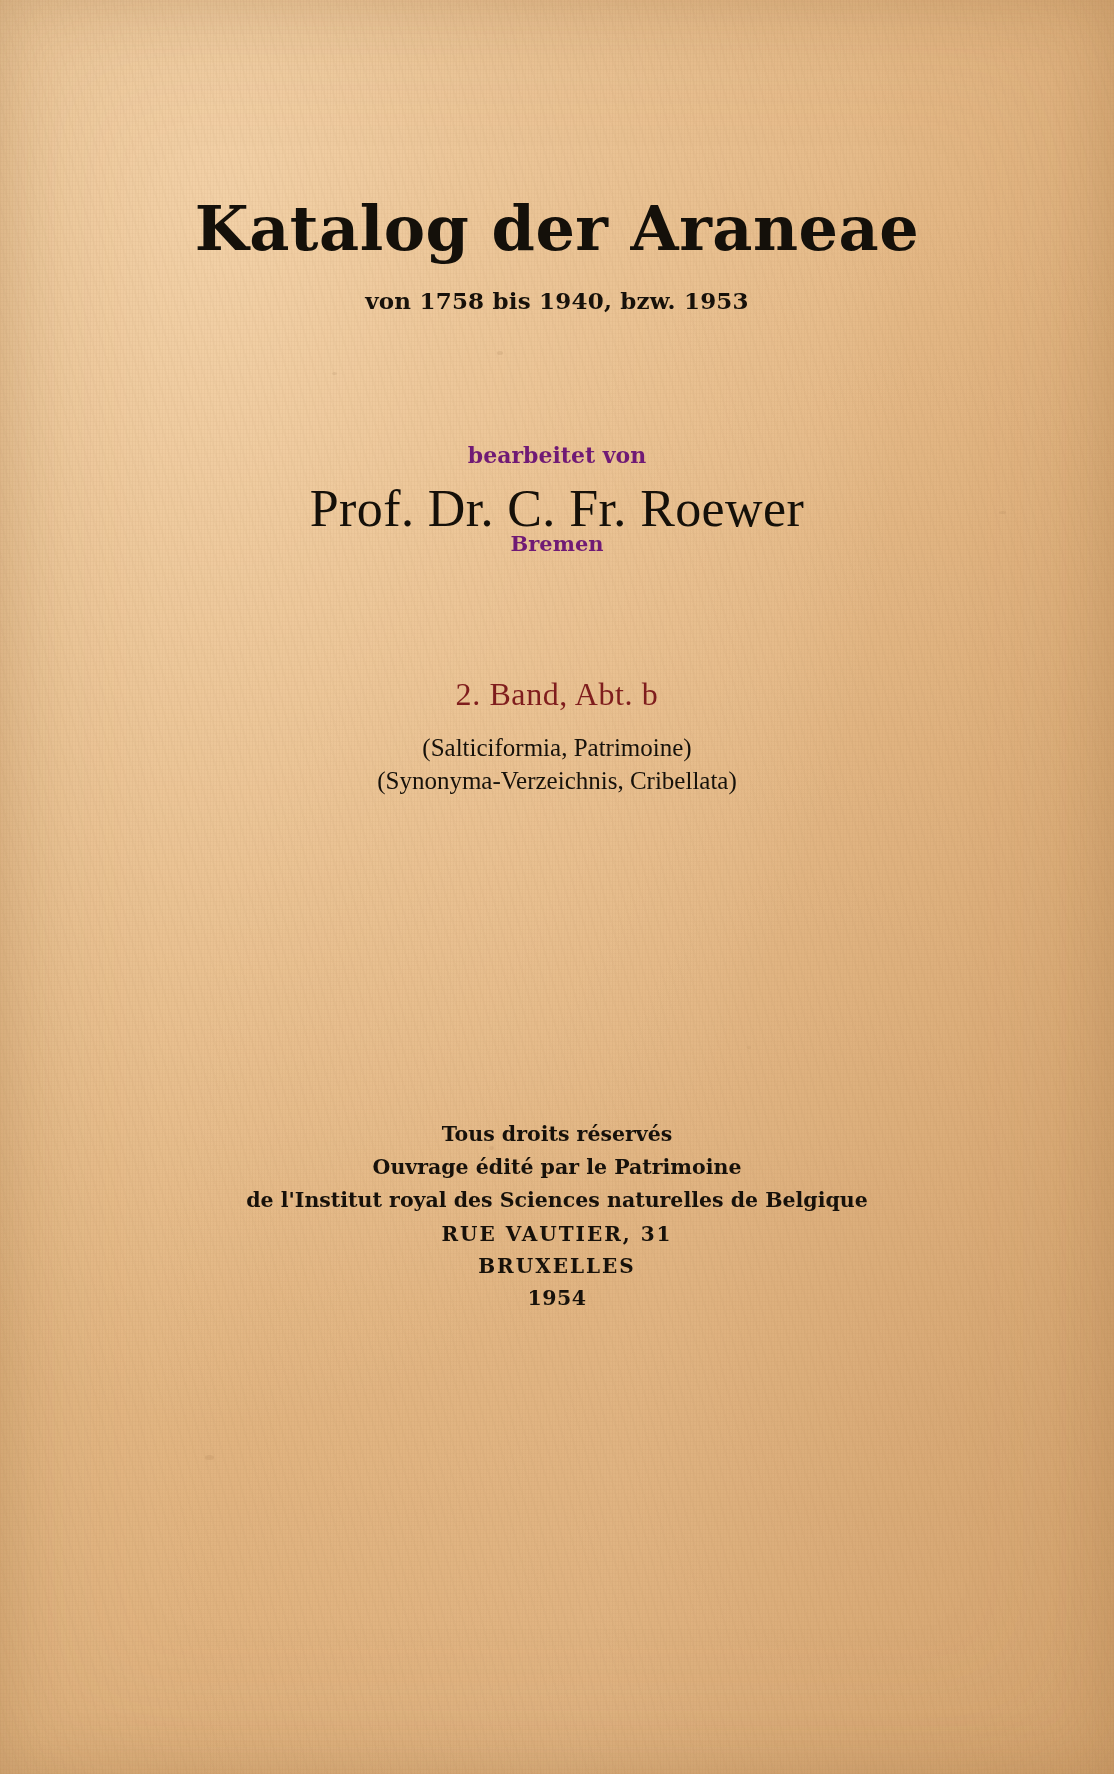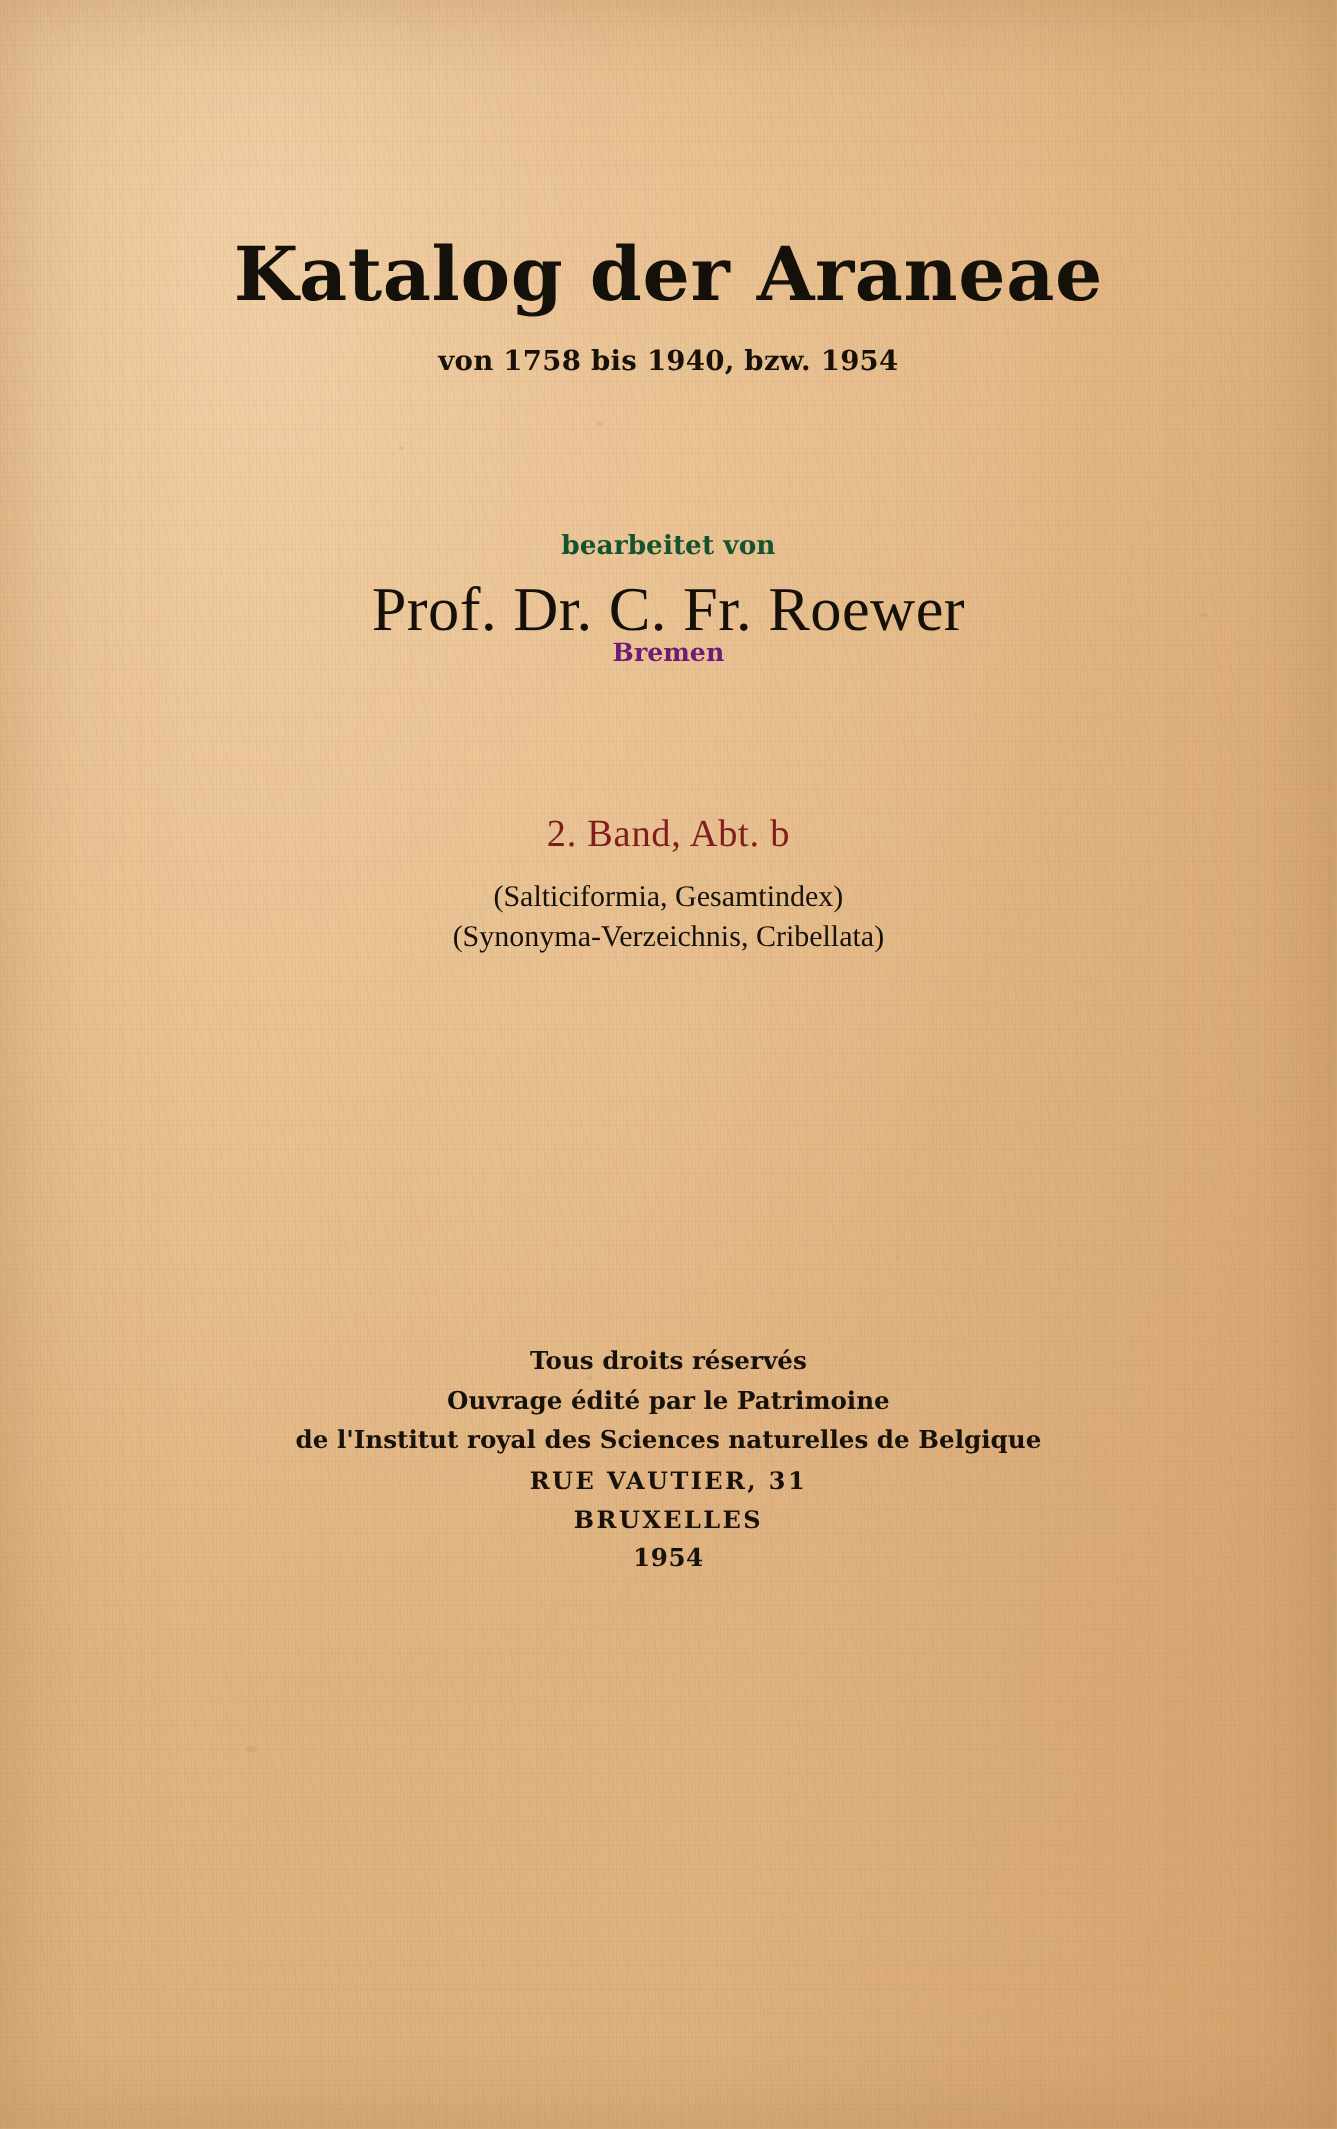--- a/index.html
+++ b/index.html
@@ -86,21 +86,21 @@
   }
 
   .byline-label {
     position: absolute;
     top: 442px;
     left: 0;
     right: 0;
     font-family: "DejaVu Serif", serif;
     font-weight: 700;
     font-size: 22px;
-    color: #14532d;
+    color: #701a75;
   }
 
   .author {
     position: absolute;
     top: 479px;
     left: 0;
     right: 0;
     font-family: "Liberation Serif", serif;
     font-weight: 400;
     font-size: 52px;
@@ -171,32 +171,32 @@
 <div class="speck" style="left:332px; top:372px; width:5px; height:3px; opacity:.28;"></div>
 <div class="speck" style="left:999px; top:511px; width:7px; height:3px; opacity:.25;"></div>
 <div class="speck" style="left:205px; top:1455px; width:9px; height:5px; opacity:.30;"></div>
 <div class="speck" style="left:489px; top:1146px; width:5px; height:4px; opacity:.30;"></div>
 <div class="speck" style="left:747px; top:1046px; width:4px; height:3px; opacity:.22;"></div>
 
 <div class="page">
 
   <div class="main-title">Katalog der Araneae</div>
 
-  <div class="subtitle">von 1758 bis 1940, bzw. 1954</div>
+  <div class="subtitle">von 1758 bis 1940, bzw. 1953</div>
 
   <div class="byline-label">bearbeitet von</div>
 
   <div class="author">Prof. Dr. C. Fr. Roewer</div>
 
   <div class="author-city">Bremen</div>
 
   <div class="volume">2. Band,  Abt.  b</div>
 
   <div class="volume-note">
-    <div>(Salticiformia, Gesamtindex)</div>
+    <div>(Salticiformia, Patrimoine)</div>
     <div>(Synonyma-Verzeichnis, Cribellata)</div>
   </div>
 
   <div class="imprint">
     <div>Tous droits réservés</div>
     <div>Ouvrage édité par le Patrimoine</div>
     <div>de l'Institut royal des Sciences naturelles de Belgique</div>
     <div class="sp">RUE VAUTIER, 31</div>
     <div class="sp">BRUXELLES</div>
     <div class="year">1954</div>

